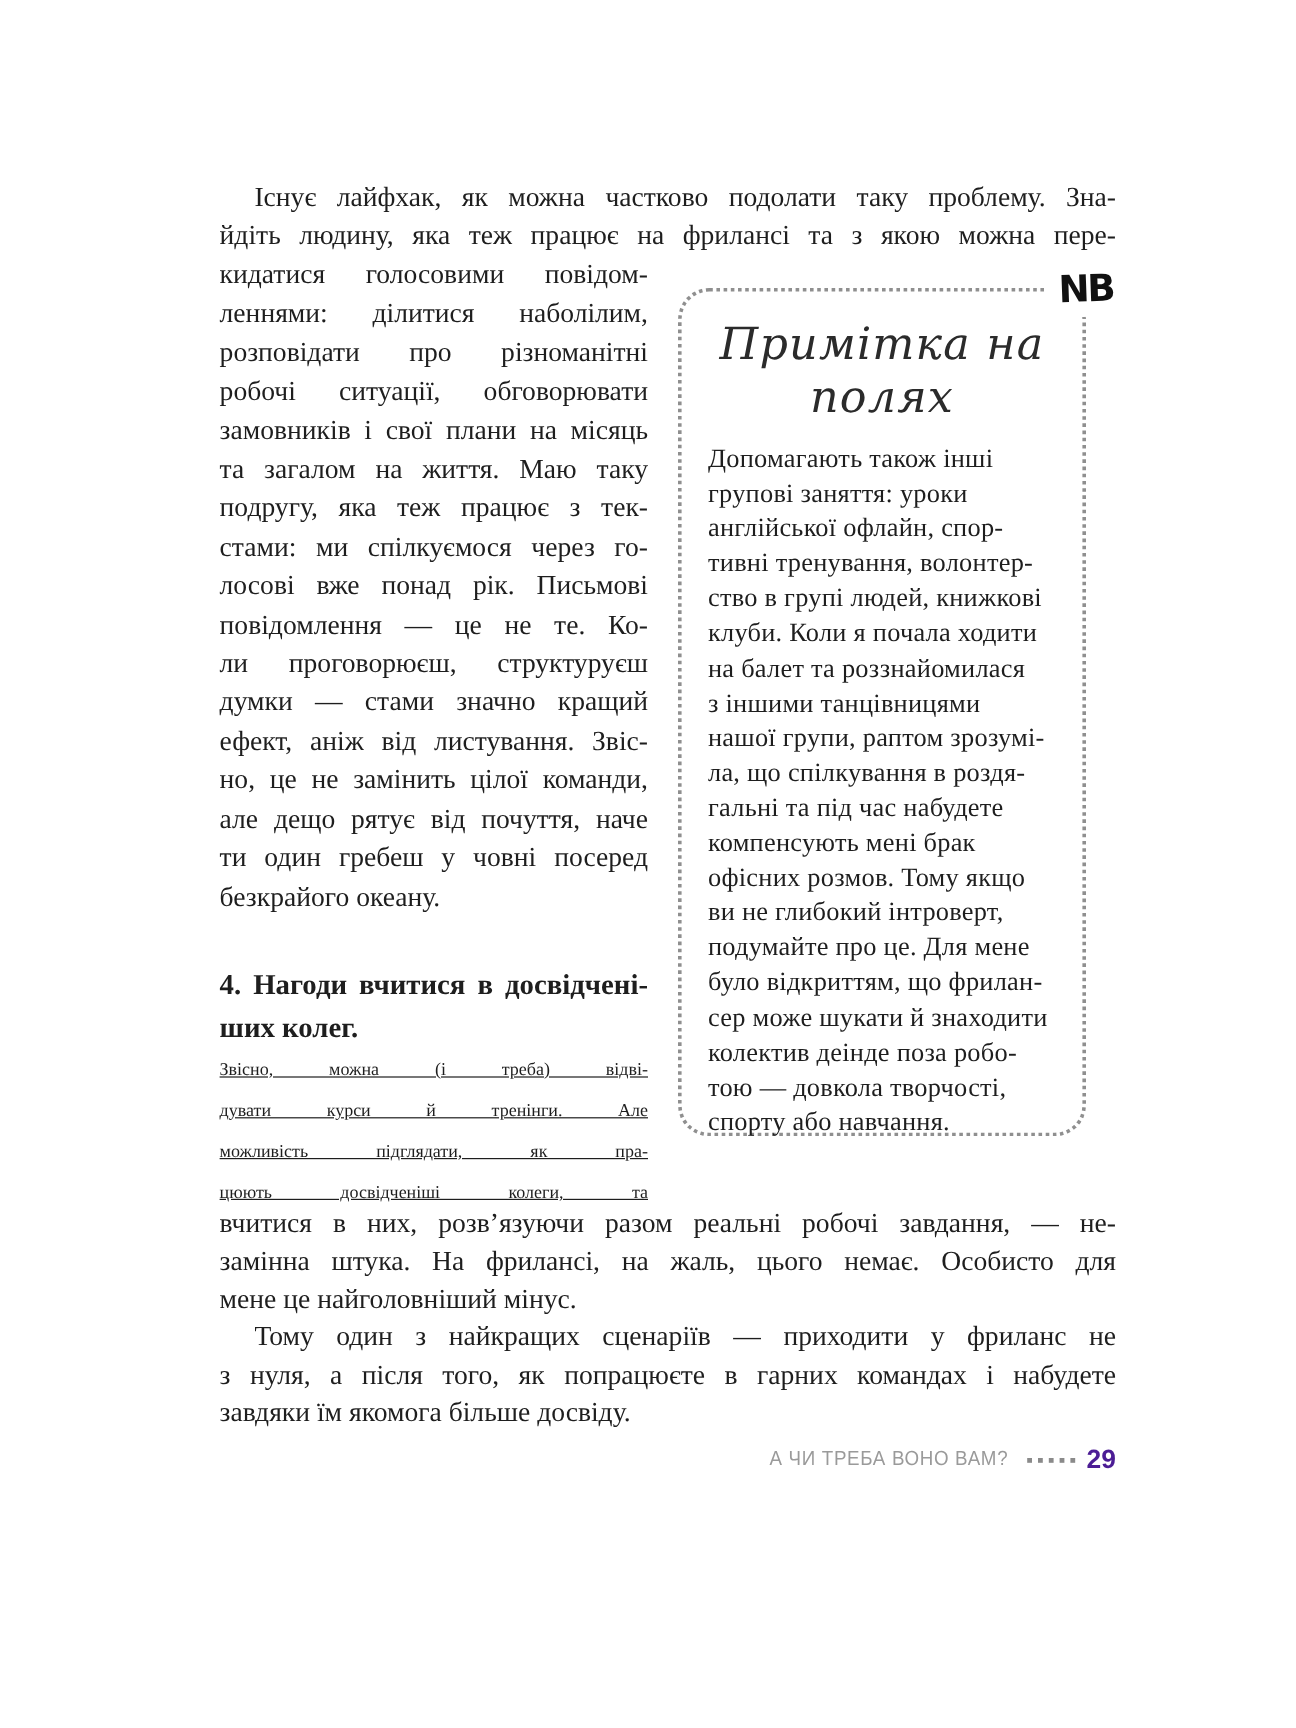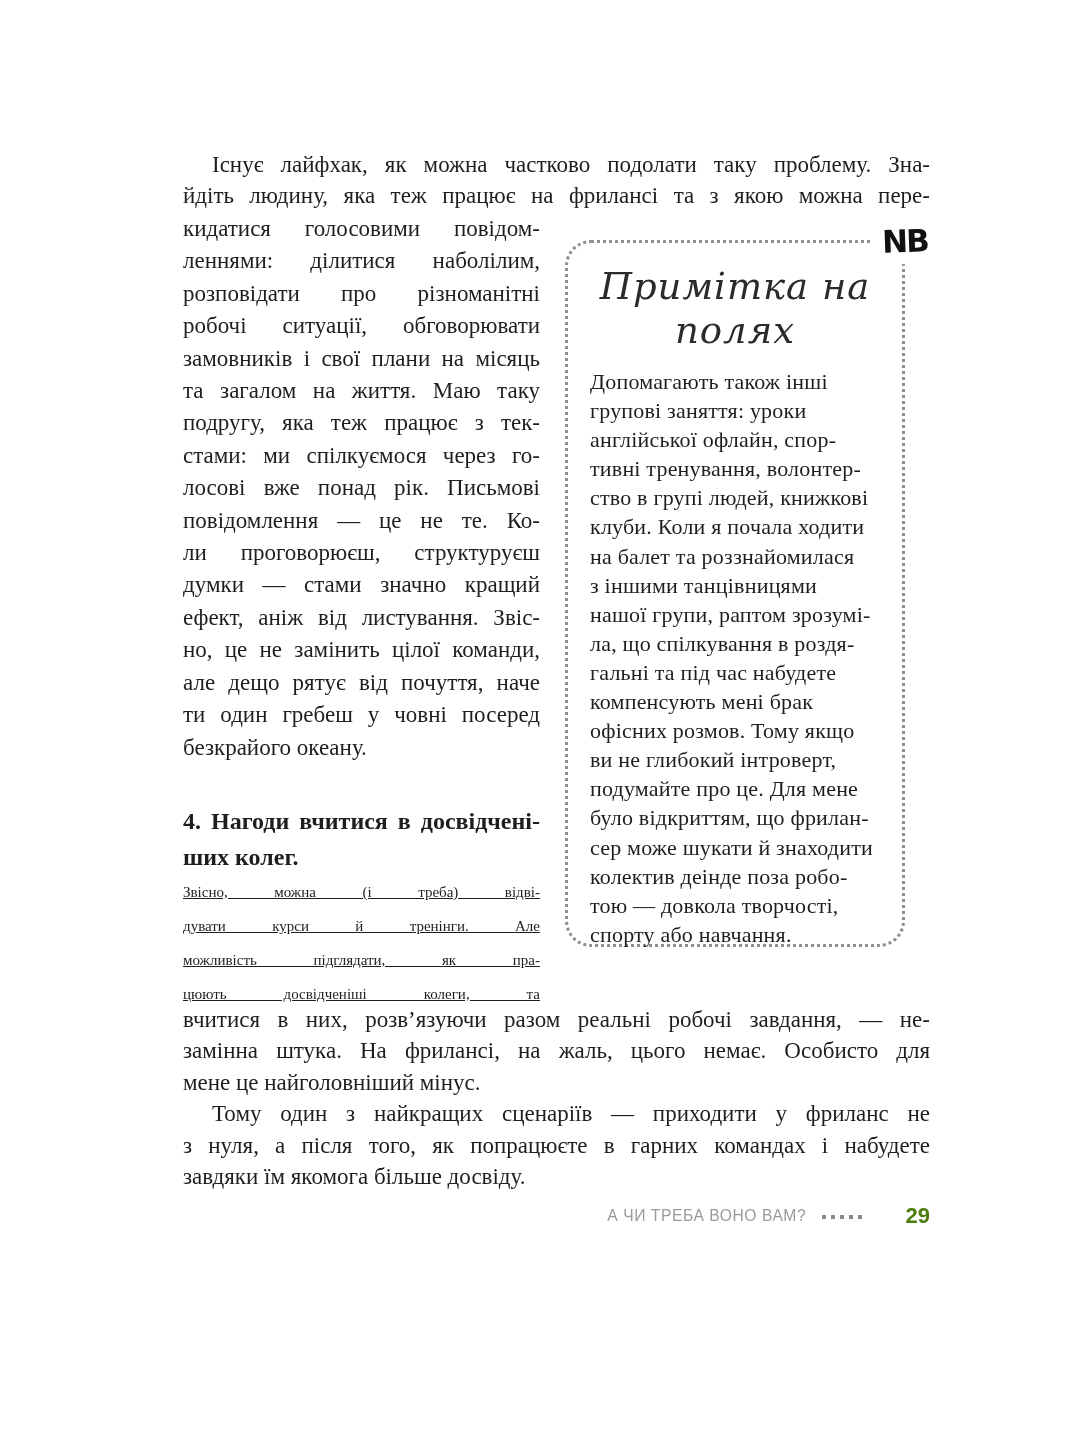--- a/index.html
+++ b/index.html
@@ -89,22 +89,21 @@
   #footer-dots{ display:flex; align-items:center; margin:2px 10px 0 10px; }
   #footer-dots .dot{
     width:4px; height:4px;
     background:#8a8a8a;
     margin-left:5px;
     display:inline-block;
   }
   #page-number{
     font-size:22px;
     font-weight:bold;
-    color:#4d7c0f;
-    margin-left:34px;
+    color:#4c1d95;
   }
 </style>
 </head>
 <body>
 
 <div id="page">
 
   <div id="intro" class="block lines cont ind">
       <div class="line">Існує лайфхак, як можна частково подолати таку проблему. Зна-</div>
       <div class="line">йдіть людину, яка теж працює на фрилансі та з якою можна пере-</div>

